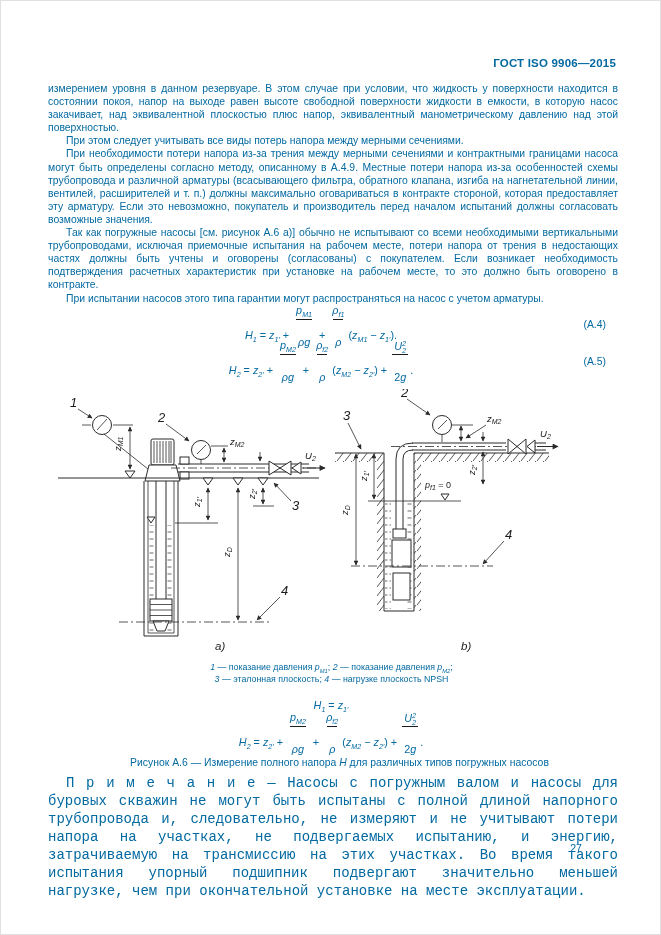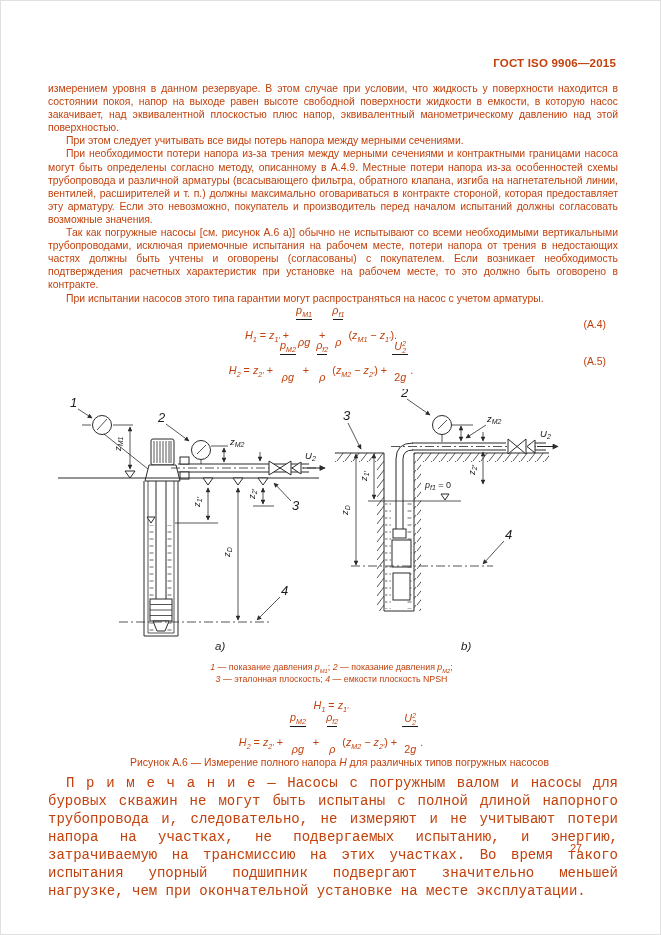--- a/index.html
+++ b/index.html
@@ -1,19 +1,19 @@
 <!DOCTYPE html>
 <html><head>
 <meta charset="utf-8">
 <style>
   html,body{margin:0;padding:0;background:#888;}
   .page{
     position:relative;width:661px;height:935px;margin:0 auto;
     background:#ffffff;border:1px solid #e0e0e0;box-sizing:border-box;
-    font-family:"Liberation Sans",sans-serif;color:#c2410c;
+    font-family:"Liberation Sans",sans-serif;color:#0369a1;
     overflow:hidden;
   }
   .header{position:absolute;top:56px;right:44px;font-size:11.5px;font-weight:bold;letter-spacing:.2px;}
   .body-text{position:absolute;left:47px;top:81px;width:570px;font-size:10.4px;line-height:13.1px;text-align:justify;}
   .body-text p{margin:0;}
   .body-text p.ind{text-indent:18px;}
   .frow{position:absolute;left:35px;width:570px;text-align:center;white-space:nowrap;}
   .feq{display:inline-block;font-size:10.8px;font-style:italic;}
   .fnum{position:absolute;right:0;top:50%;transform:translateY(-50%);font-style:normal;font-size:10.4px;margin-left:25px;}
   .it{font-style:italic;}
@@ -268,21 +268,21 @@
       </g>
 
       <line class="dashdot" x1="310" y1="177" x2="452" y2="177"></line>
       <text class="biglbl" x="464" y="150">4</text>
       <line class="thin" x1="463" y1="152" x2="442" y2="175" marker-end="url(#ar)"></line>
       <text class="sublbl" x="420" y="261">b)</text>
     </g>
   </svg>
 
   <div class="legend" style="top:661px;"><span class="it">1</span><span class="rm"> — показание давления </span><span class="it">p</span><sub class="it">M1</sub><span class="rm">; </span><span class="it">2</span><span class="rm"> — показание давления </span><span class="it">p</span><sub class="it">M2</sub><span class="rm">;</span></div>
-  <div class="legend" style="top:673px;"><span class="it">3</span><span class="rm"> — эталонная плоскость; </span><span class="it">4</span><span class="rm"> — емкости плоскость NPSH</span></div>
+  <div class="legend" style="top:673px;"><span class="it">3</span><span class="rm"> — эталонная плоскость; </span><span class="it">4</span><span class="rm"> — нагрузке плоскость NPSH</span></div>
 
   <div class="frow" style="left:40px;width:580px;top:694px;height:18px;line-height:18px;">
     <span class="feq"><span class="it">H</span><sub class="it">1</sub><span class="rm"> = </span><span class="it">z</span><sub class="it">1′</sub></span>
   </div>
   <div class="frow" style="left:40px;width:580px;top:712px;height:42px;line-height:42px;">
     <span class="feq"><span class="it">H</span><sub class="it">2</sub><span class="rm"> = </span><span class="it">z</span><sub class="it">2′</sub><span class="rm"> + </span><span class="frac">
           <span class="num"><span class="it">p</span><sub class="it">M2</sub></span>
           <span class="den"><span class="it">ρg</span></span>
         </span><span class="rm"> + </span><span class="frac">
           <span class="num"><span class="it">ρ</span><sub class="it">f2</sub></span>

